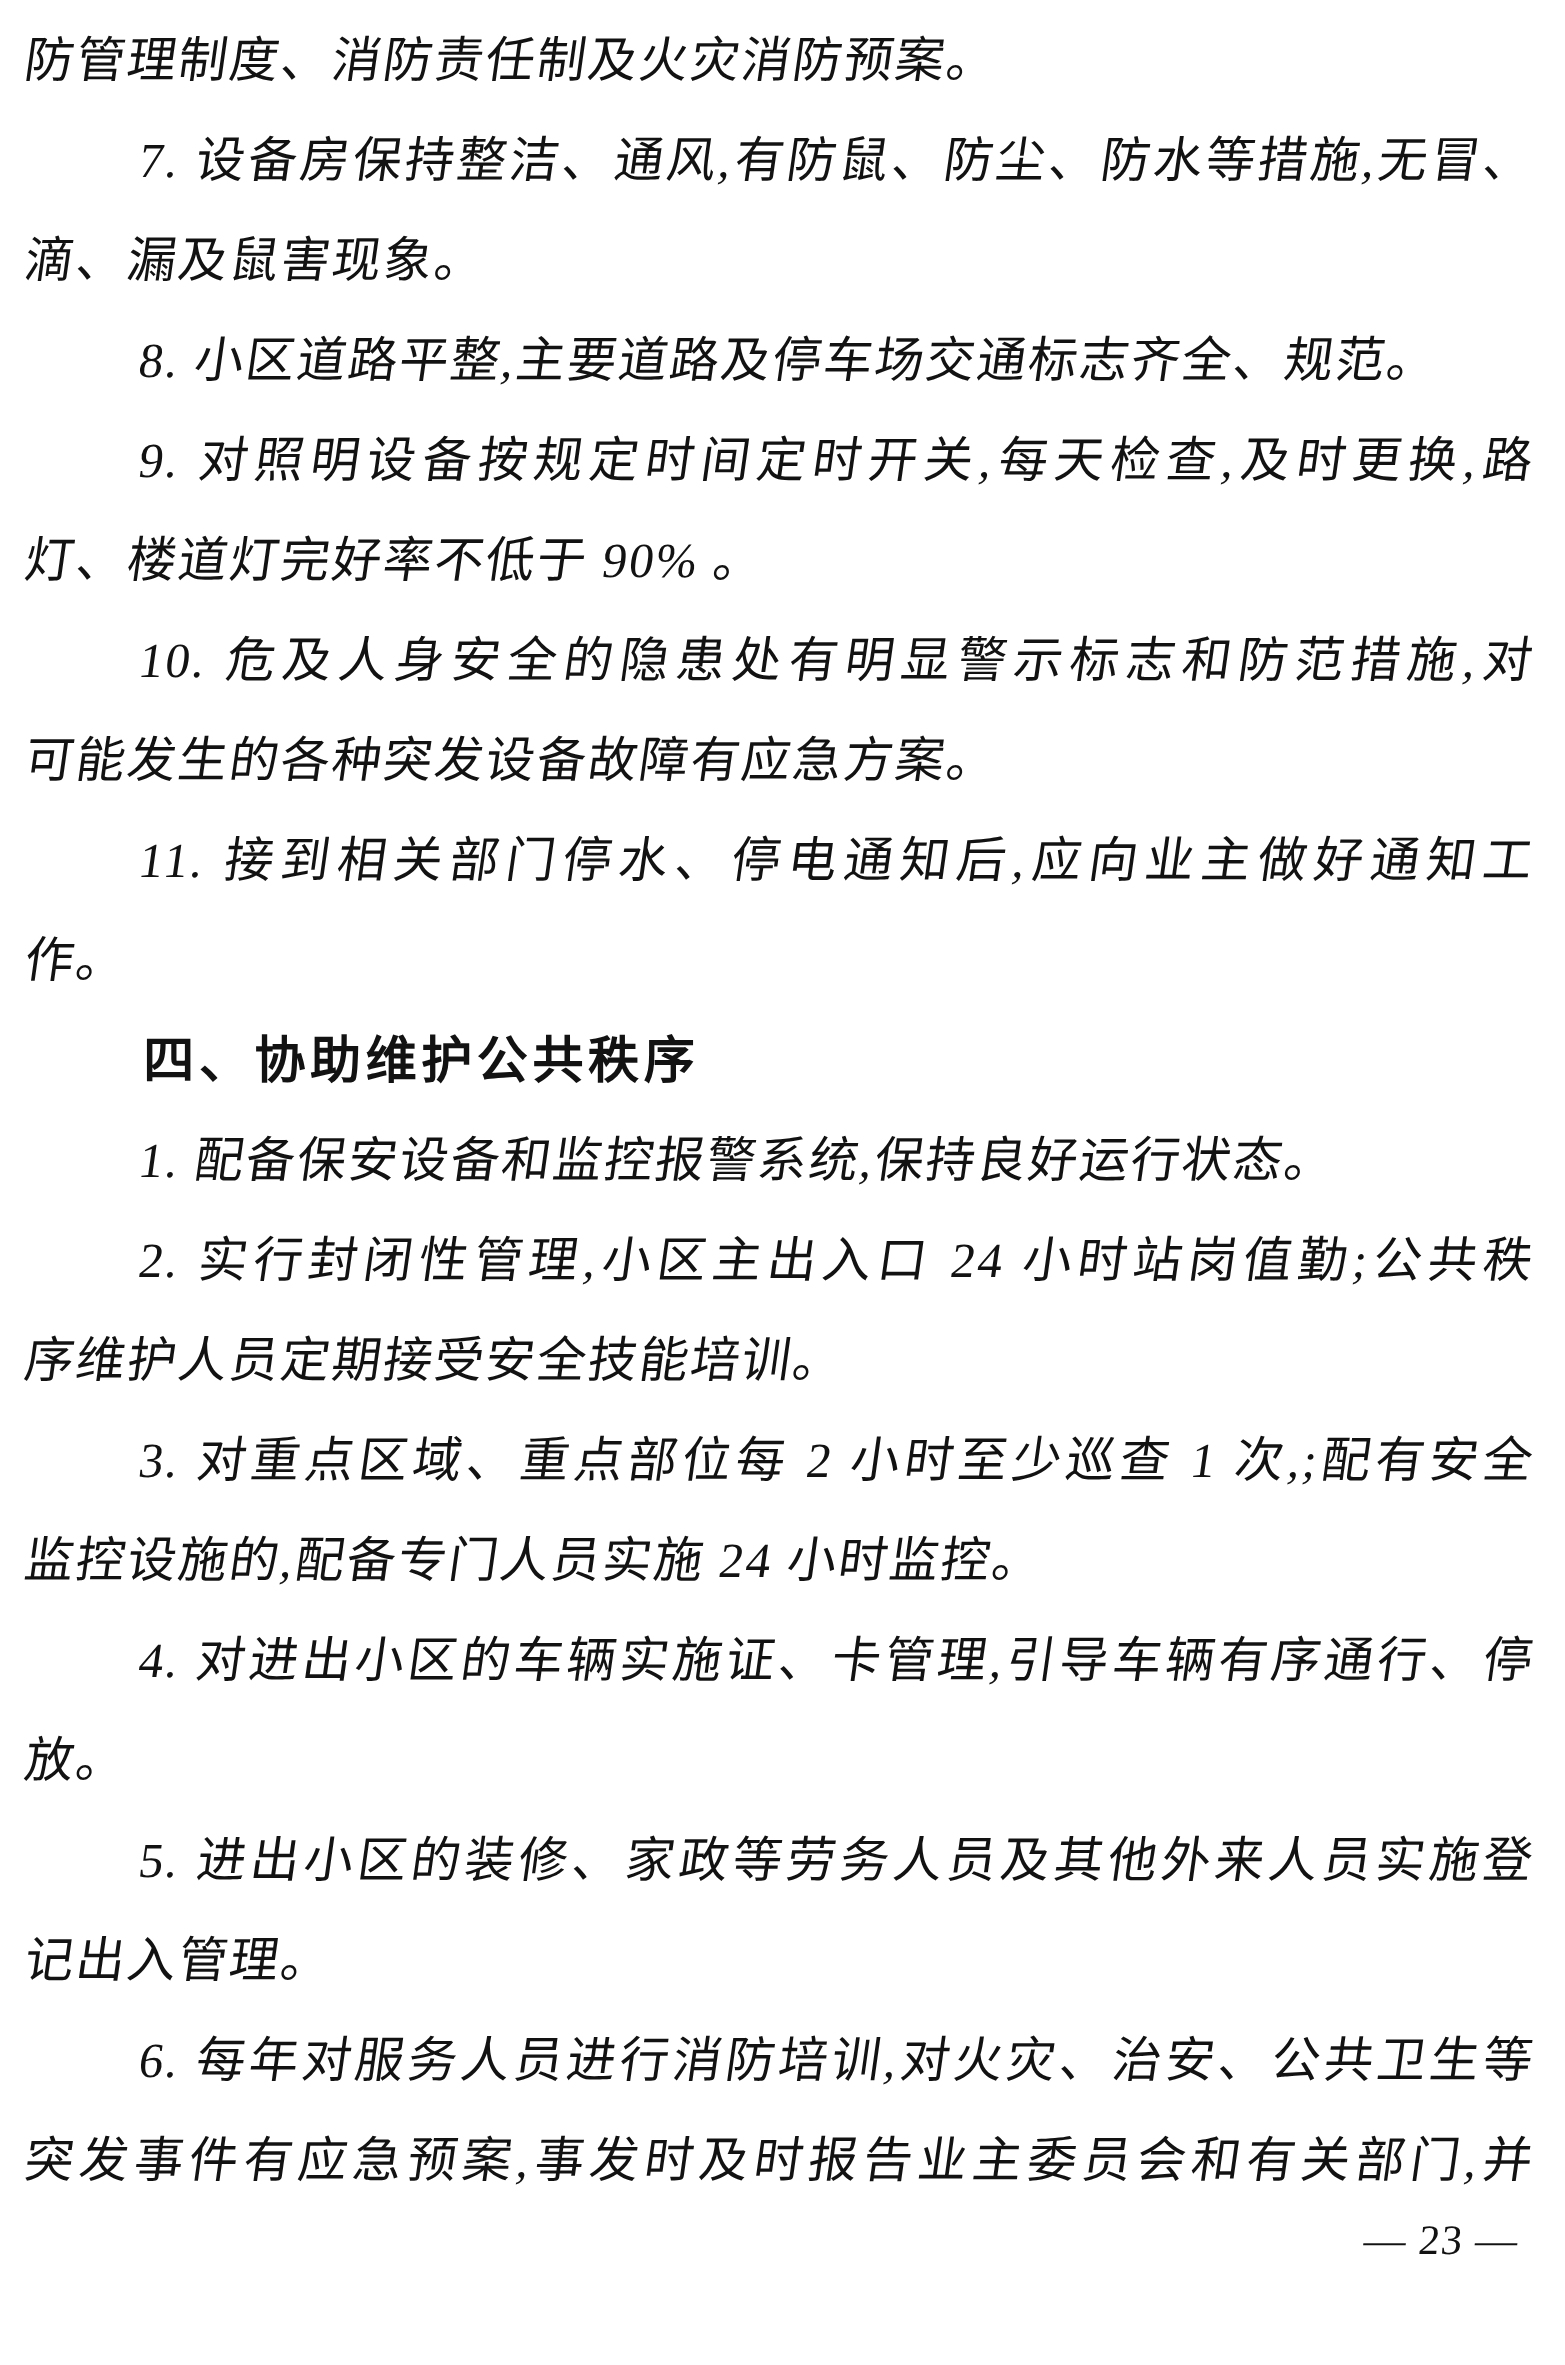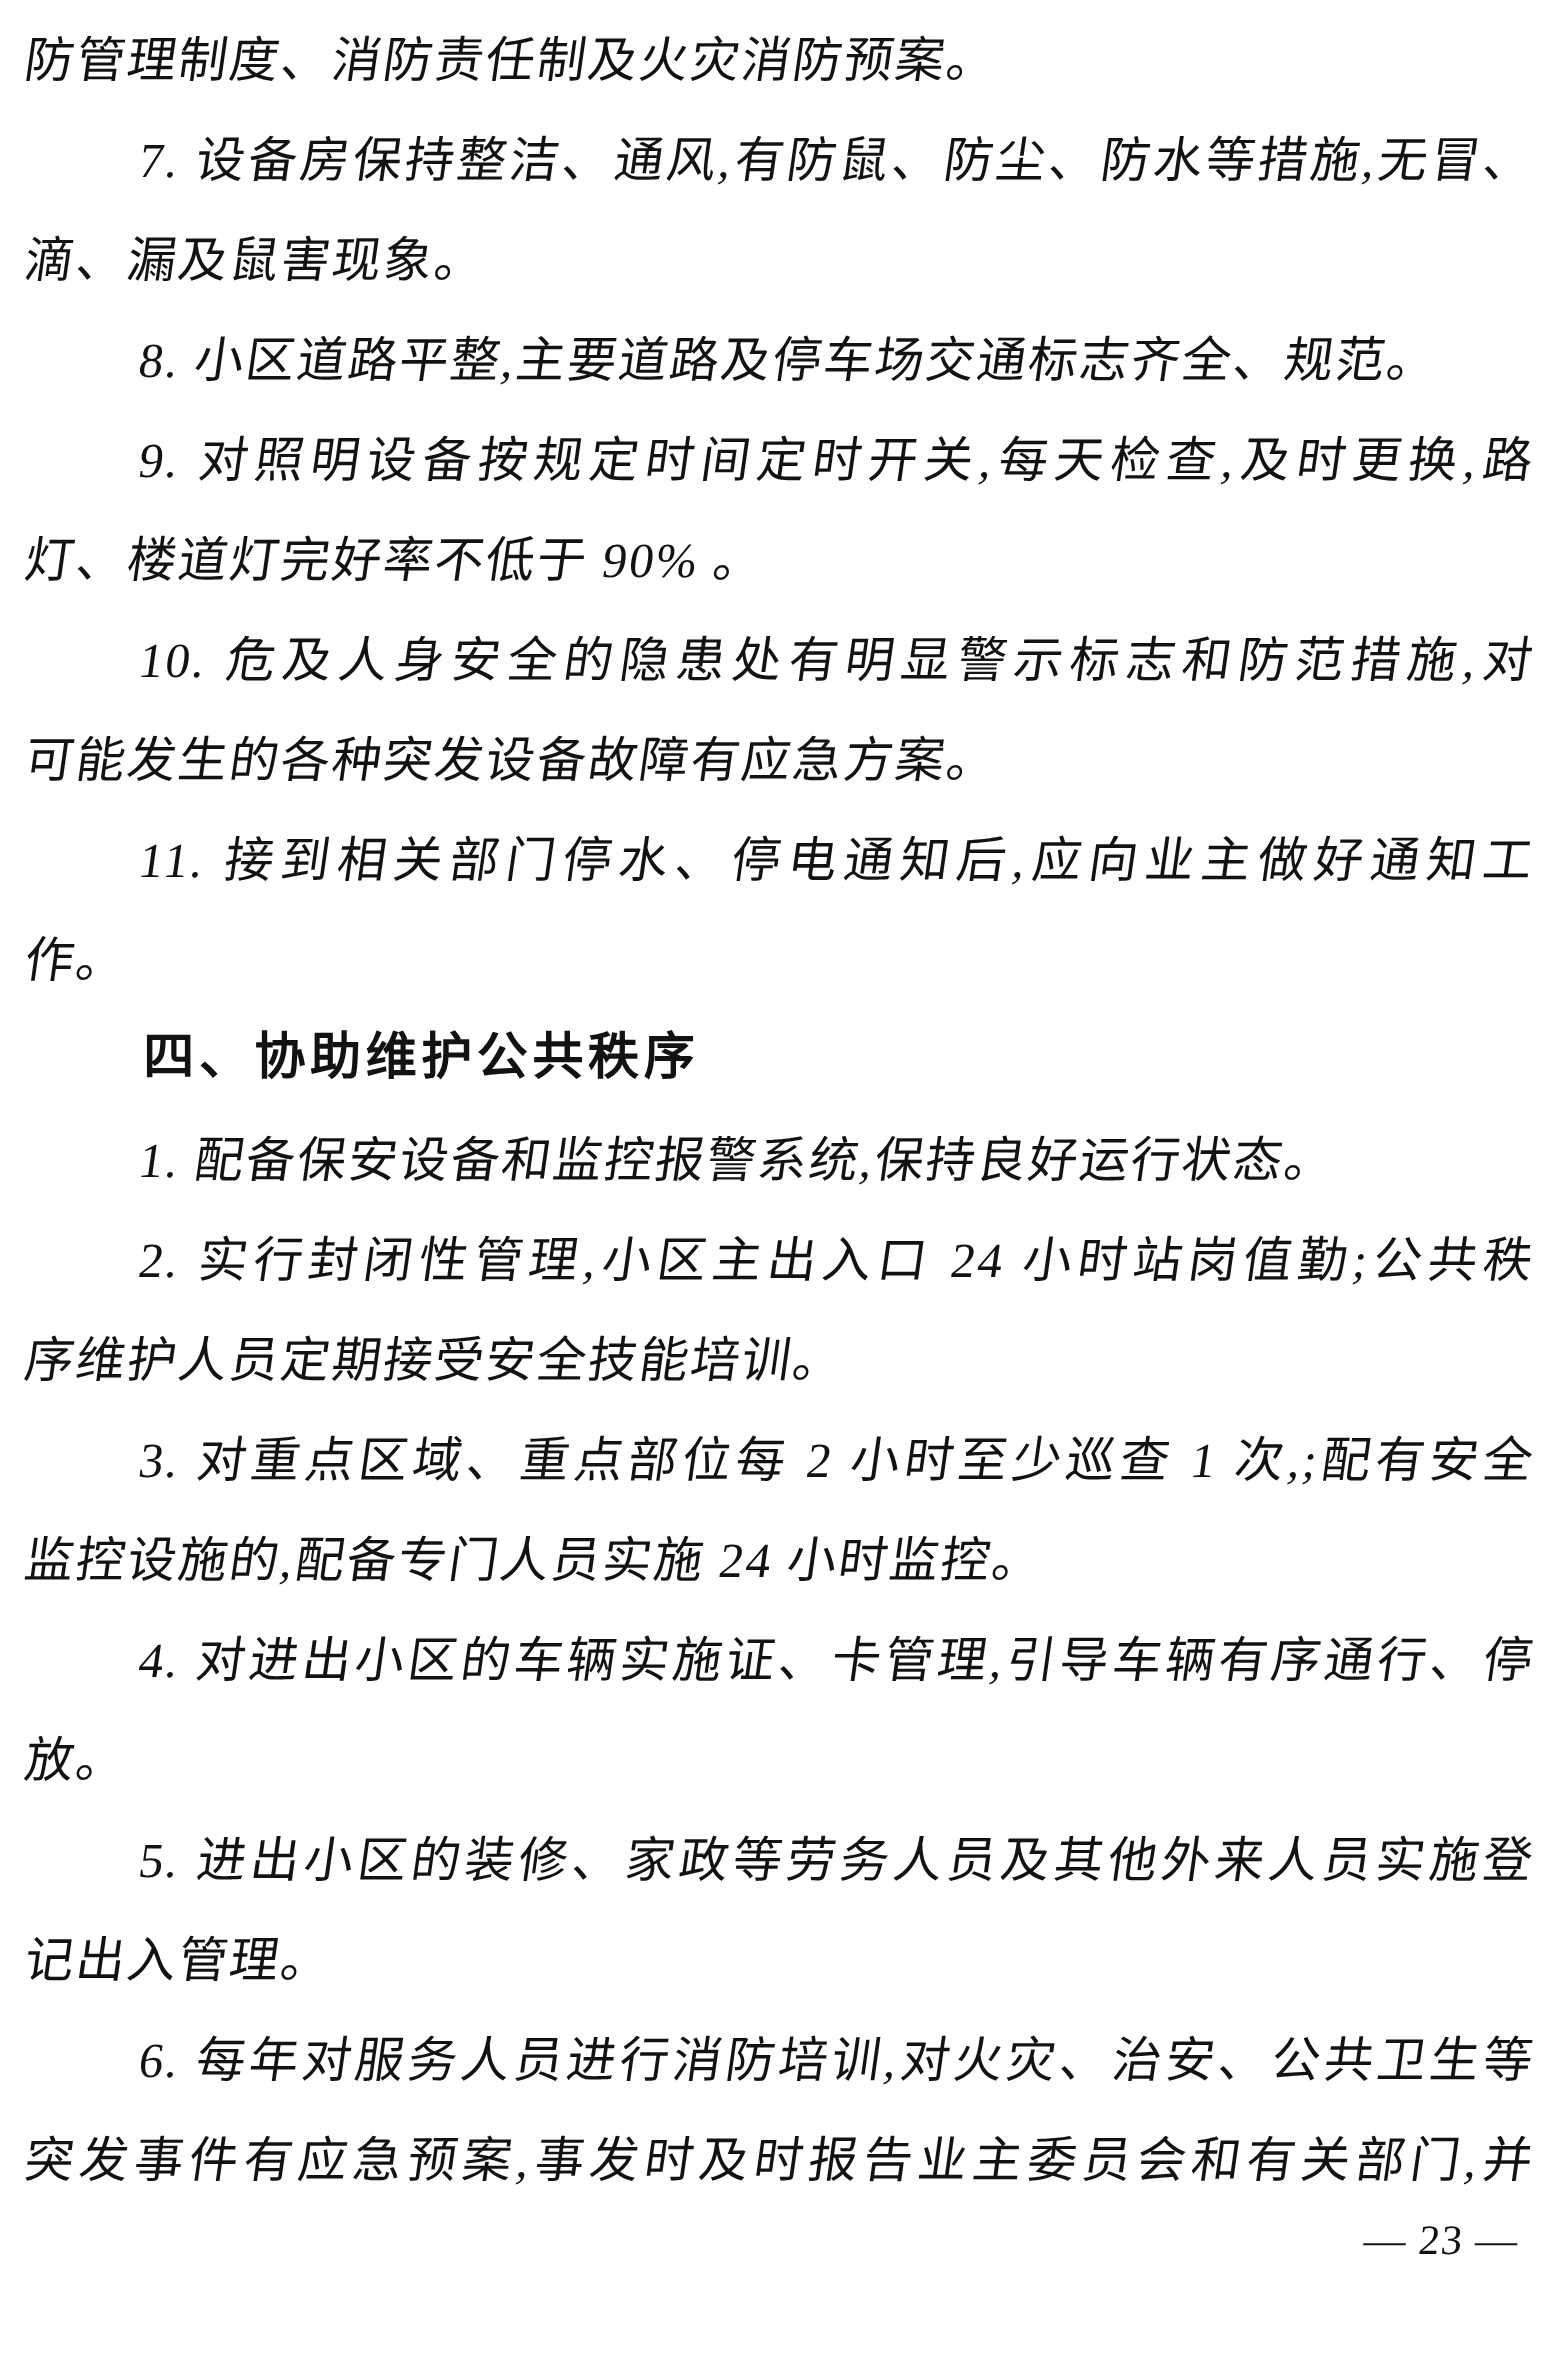--- a/index.html
+++ b/index.html
@@ -32,21 +32,21 @@
   }
   .line.indent {
     text-indent: 2.33em;
   }
   .line.full {
     text-align: justify;
     text-align-last: justify;
     text-justify: distribute;
   }
   .line.heading {
-    font-family: Liberation Mono, monospace;
+    font-family: Liberation Sans, sans-serif;
     font-weight: 700;
     font-size: 51px;
     letter-spacing: 0.09em;
     transform: none;
   }
   .footer {
     position: absolute;
     top: 2208px;
     right: 46px;
     height: 65px;

